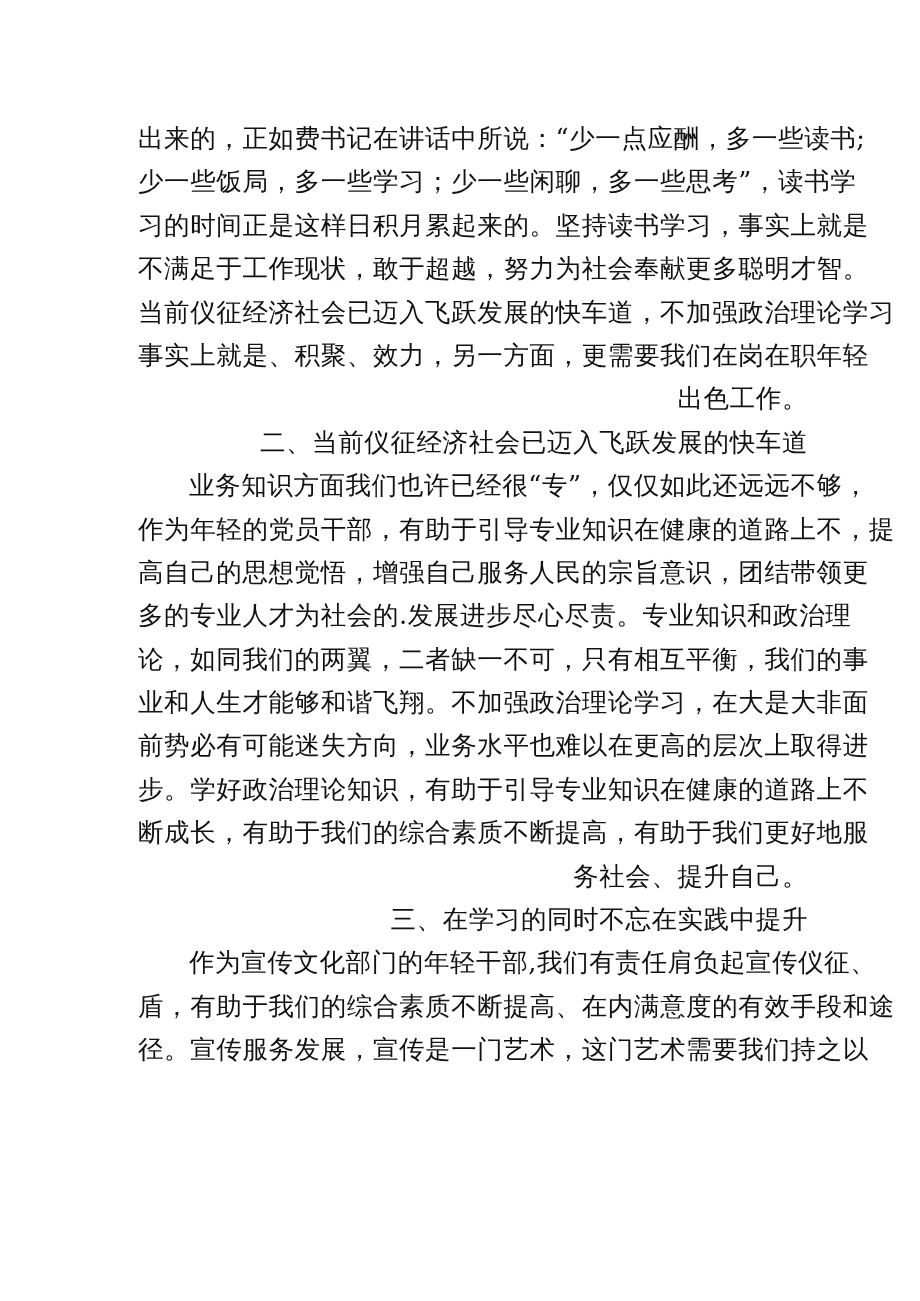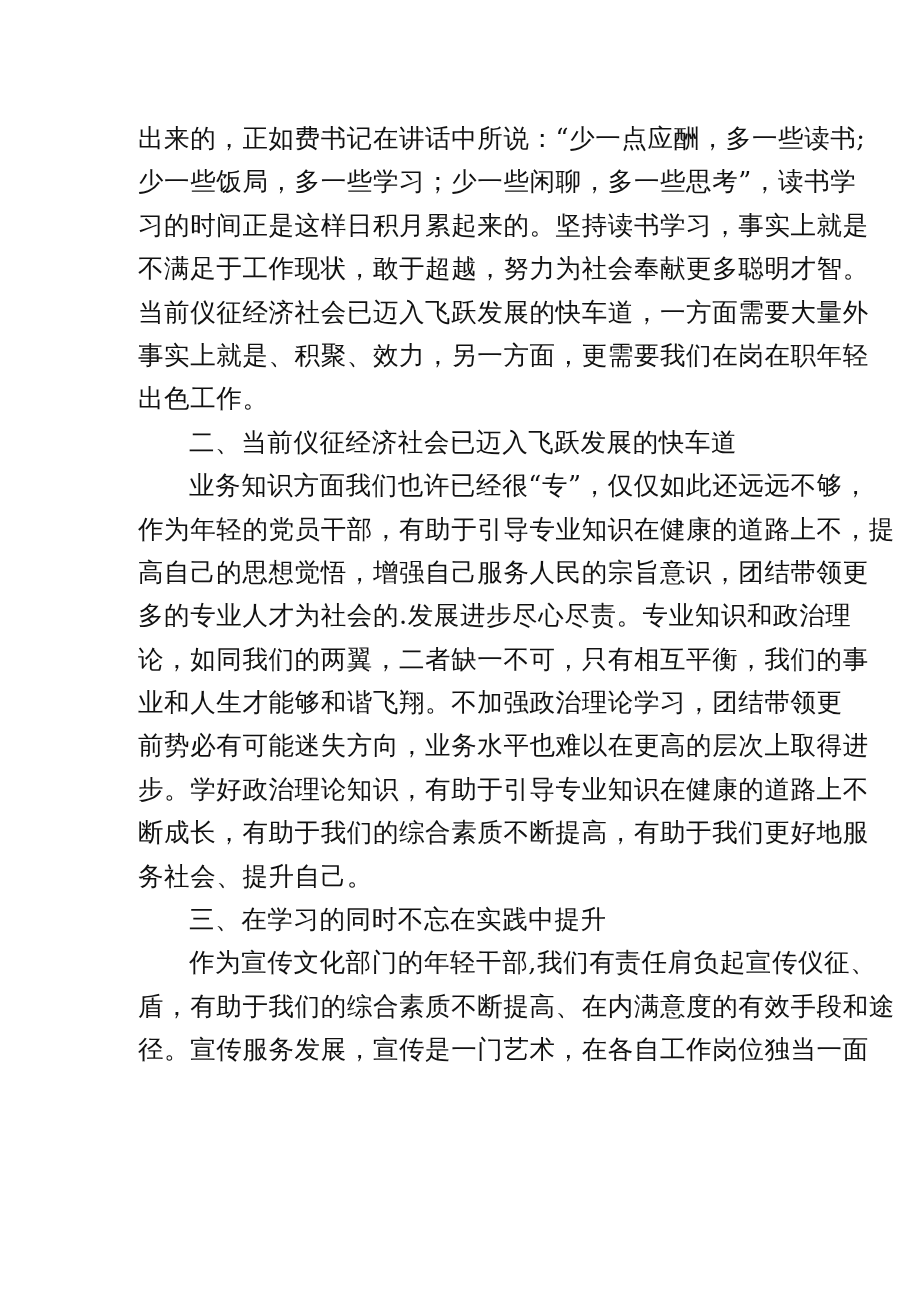--- a/index.html
+++ b/index.html
@@ -27,46 +27,47 @@
       left: 138px;
       top: 117px;
       width: 670px;
     }
     .line {
       height: 43.4px;
       line-height: 43.4px;
       font-size: 25.5px;
       white-space: nowrap;
       letter-spacing: 0.6px;
+      text-align: right;
     }
     .line.indent {
       padding-left: 51px;
     }
   </style>
 </head>
 <body>
 
 <div class="page">
   <div class="text-block">
     <div class="line">出来的，正如费书记在讲话中所说：“少一点应酬，多一些读书;</div>
     <div class="line">少一些饭局，多一些学习；少一些闲聊，多一些思考”，读书学</div>
     <div class="line">习的时间正是这样日积月累起来的。坚持读书学习，事实上就是</div>
     <div class="line">不满足于工作现状，敢于超越，努力为社会奉献更多聪明才智。</div>
-    <div class="line">当前仪征经济社会已迈入飞跃发展的快车道，一方面需要大量外</div>
+    <div class="line">当前仪征经济社会已迈入飞跃发展的快车道，不加强政治理论学习</div>
     <div class="line">事实上就是、积聚、效力，另一方面，更需要我们在岗在职年轻</div>
     <div class="line">出色工作。</div>
     <div class="line indent">二、当前仪征经济社会已迈入飞跃发展的快车道</div>
     <div class="line indent">业务知识方面我们也许已经很“专”，仅仅如此还远远不够，</div>
     <div class="line">作为年轻的党员干部，有助于引导专业知识在健康的道路上不，提</div>
     <div class="line">高自己的思想觉悟，增强自己服务人民的宗旨意识，团结带领更</div>
     <div class="line">多的专业人才为社会的.发展进步尽心尽责。专业知识和政治理</div>
     <div class="line">论，如同我们的两翼，二者缺一不可，只有相互平衡，我们的事</div>
-    <div class="line">业和人生才能够和谐飞翔。不加强政治理论学习，团结带领更</div>
+    <div class="line">业和人生才能够和谐飞翔。不加强政治理论学习，在大是大非面</div>
     <div class="line">前势必有可能迷失方向，业务水平也难以在更高的层次上取得进</div>
     <div class="line">步。学好政治理论知识，有助于引导专业知识在健康的道路上不</div>
     <div class="line">断成长，有助于我们的综合素质不断提高，有助于我们更好地服</div>
     <div class="line">务社会、提升自己。</div>
     <div class="line indent">三、在学习的同时不忘在实践中提升</div>
     <div class="line indent">作为宣传文化部门的年轻干部,我们有责任肩负起宣传仪征、</div>
     <div class="line">盾，有助于我们的综合素质不断提高、在内满意度的有效手段和途</div>
-    <div class="line">径。宣传服务发展，宣传是一门艺术，在各自工作岗位独当一面</div>
+    <div class="line">径。宣传服务发展，宣传是一门艺术，这门艺术需要我们持之以</div>
   </div>
 </div>
 
 </body></html>

